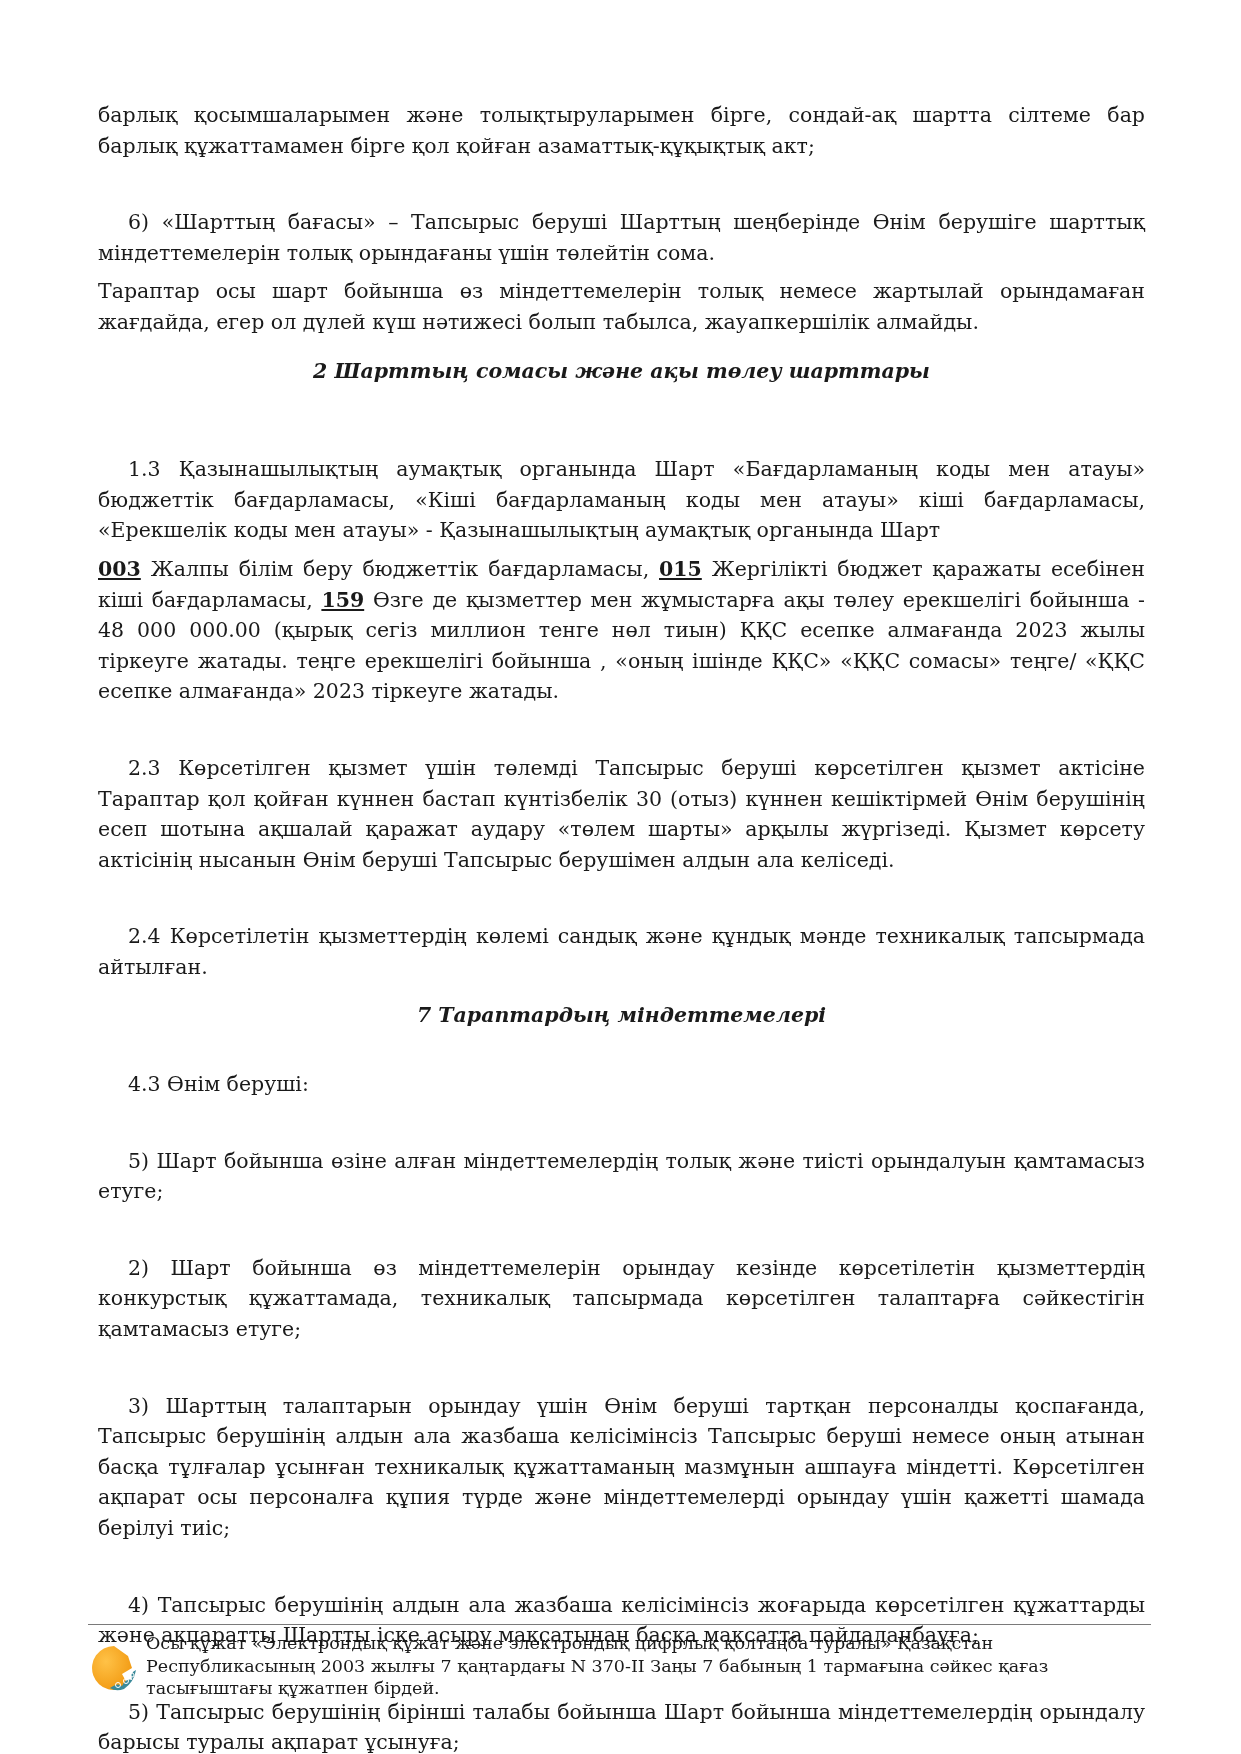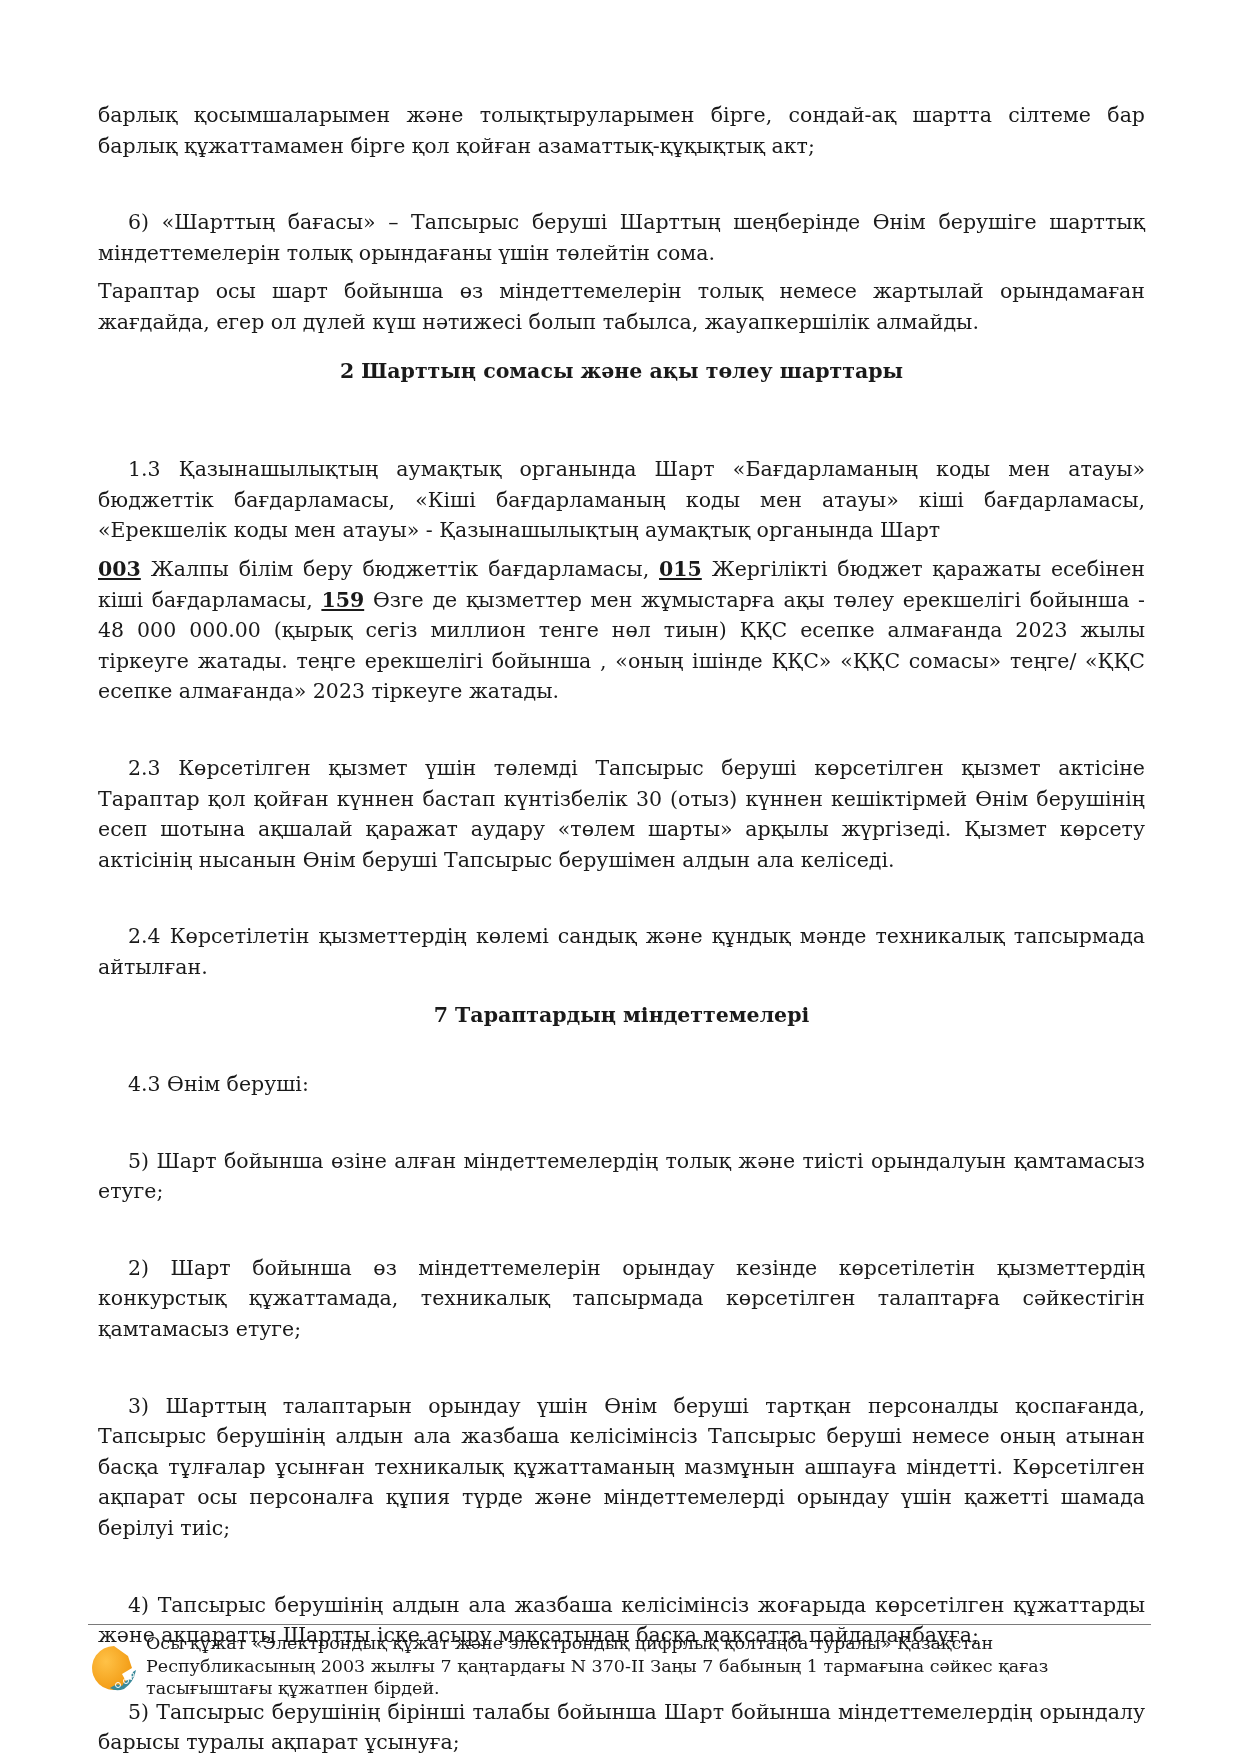--- a/index.html
+++ b/index.html
@@ -3,21 +3,21 @@
 <meta charset="utf-8">
 <style>
   html, body { margin: 0; padding: 0; background: #ffffff; }
   body { width: 1241px; height: 1754px; position: relative; overflow: hidden;
          font-family: "DejaVu Serif", "Liberation Serif", serif; color: #1a1a1a; }
   .page { position: absolute; left: 90px; top: 92px; width: 1063px; }
   p { margin: 8px; font-size: 20.5px; line-height: 30.6px; text-align: justify; }
   p.indent { text-indent: 30px; }
   .gap { height: 30px; }
   .gap-s { height: 10px; }
-  h2 { margin: 0; font-size: 20.5px; line-height: 30.6px; text-align: center; font-weight: bold; }
+  h2 { margin: 0; font-size: 20.5px; line-height: 30.6px; text-align: center; font-weight: bold; font-style: italic; }
   b.code { font-weight: bold; text-decoration: underline; }
   .footer { position: absolute; left: 88px; top: 1624px; width: 1063px; border-top: 1.5px solid #7a7a7a; }
   .footer-inner { display: flex; align-items: flex-start; padding-top: 7px; }
   .logo { width: 52px; height: 52px; flex: 0 0 52px; margin-top: 10px; margin-right: 6px; }
   .footer-text { font-size: 17.5px; line-height: 22.5px; color: #1a1a1a; }
 </style>
 </head>
 <body>
 
 <div class="page">

